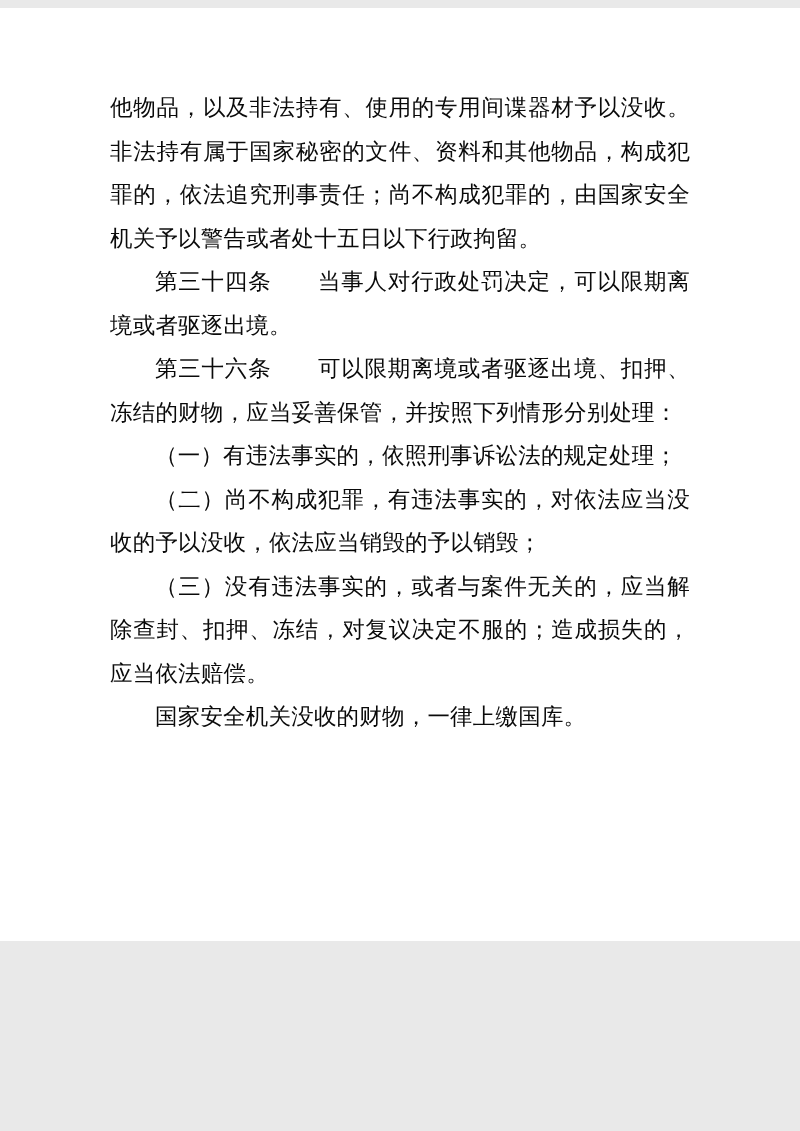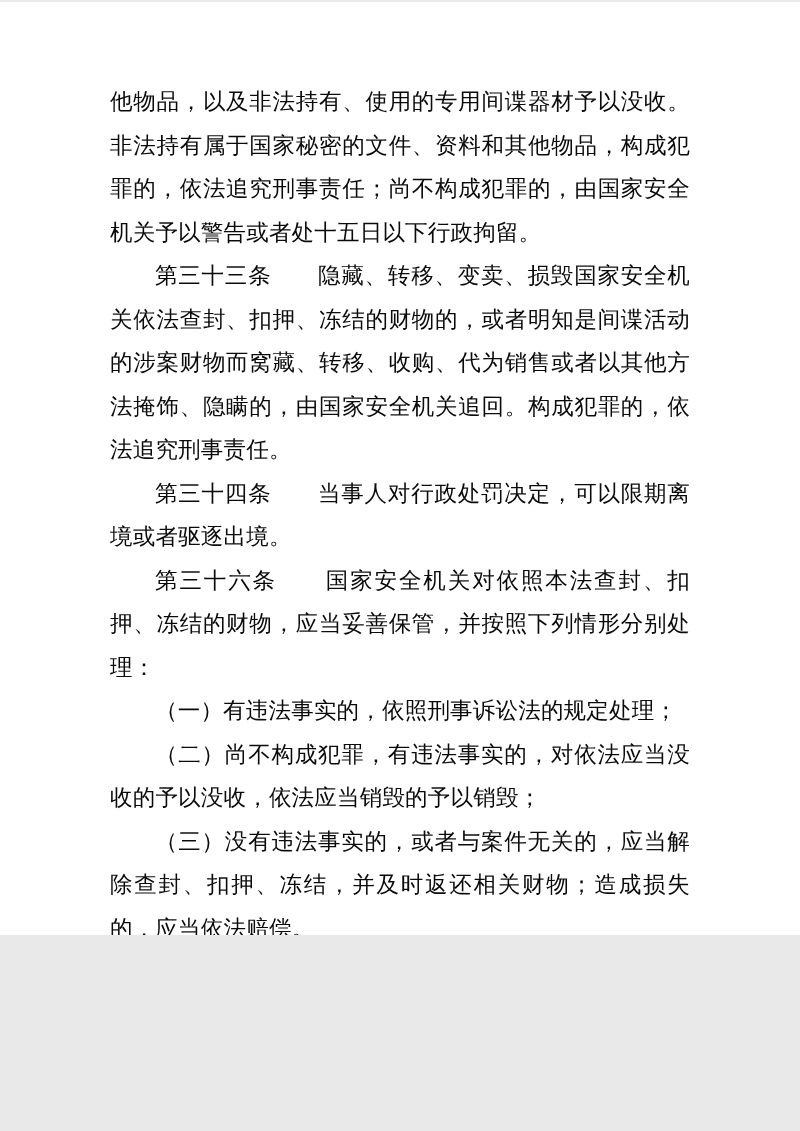--- a/index.html
+++ b/index.html
@@ -7,21 +7,21 @@
     padding: 0;
     background: #e9e9e9;
   }
   body {
     font-family: "DejaVu Serif", "Liberation Serif", serif;
   }
   .page {
     position: relative;
     width: 800px;
     height: 933px;
-    margin: 2px auto;
+    margin: 8px auto;
     background: #ffffff;
     box-sizing: border-box;
     overflow: hidden;
   }
   .content {
     position: absolute;
     left: 110px;
     top: 78px;
     width: 580px;
   }
@@ -53,24 +53,23 @@
     display: inline-block;
     margin-left: -402px;
   }
 </style>
 </head>
 <body>
 
 <div class="page">
   <div class="content">
     <p class="para">他物品，以及非法持有、使用的专用间谍器材予以没收。非法持有属于国家秘密的文件、资料和其他物品，构成犯罪的，依法追究刑事责任；尚不构成犯罪的，由国家安全机关予以警告或者处十五日以下行政拘留。</p>
-    <p class="para indent">第三十三条　　隐藏、转移、变卖、损毁国家安全机关依法查封、扣押、冻结的财物的，或者明知是间谍活动的涉案财物而窝藏、转移、收购、代为销售或者以其他方法掩饰、隐瞒的，由国家安全机关追回。构成犯罪的，依法追究刑事责任。</p>
     <p class="para indent">第三十四条　　当事人对行政处罚决定，可以限期离境或者驱逐出境。</p>
-    <p class="para indent">第三十六条　　国家安全机关对依照本法查封、扣押、冻结的财物，应当妥善保管，并按照下列情形分别处理：</p>
+    <p class="para indent">第三十六条　　可以限期离境或者驱逐出境、扣押、冻结的财物，应当妥善保管，并按照下列情形分别处理：</p>
     <p class="para indent">（一）有违法事实的，依照刑事诉讼法的规定处理；</p>
     <p class="para indent">（二）尚不构成犯罪，有违法事实的，对依法应当没收的予以没收，依法应当销毁的予以销毁；</p>
-    <p class="para indent">（三）没有违法事实的，或者与案件无关的，应当解除查封、扣押、冻结，并及时返还相关财物；造成损失的，应当依法赔偿。</p>
+    <p class="para indent">（三）没有违法事实的，或者与案件无关的，应当解除查封、扣押、冻结，对复议决定不服的；造成损失的，应当依法赔偿。</p>
     <p class="para indent">国家安全机关没收的财物，一律上缴国库。</p>
   </div>
   <div class="page-number">
     <span class="pn-inner">- 8 -</span>
   </div>
 </div>
 
 </body></html>

